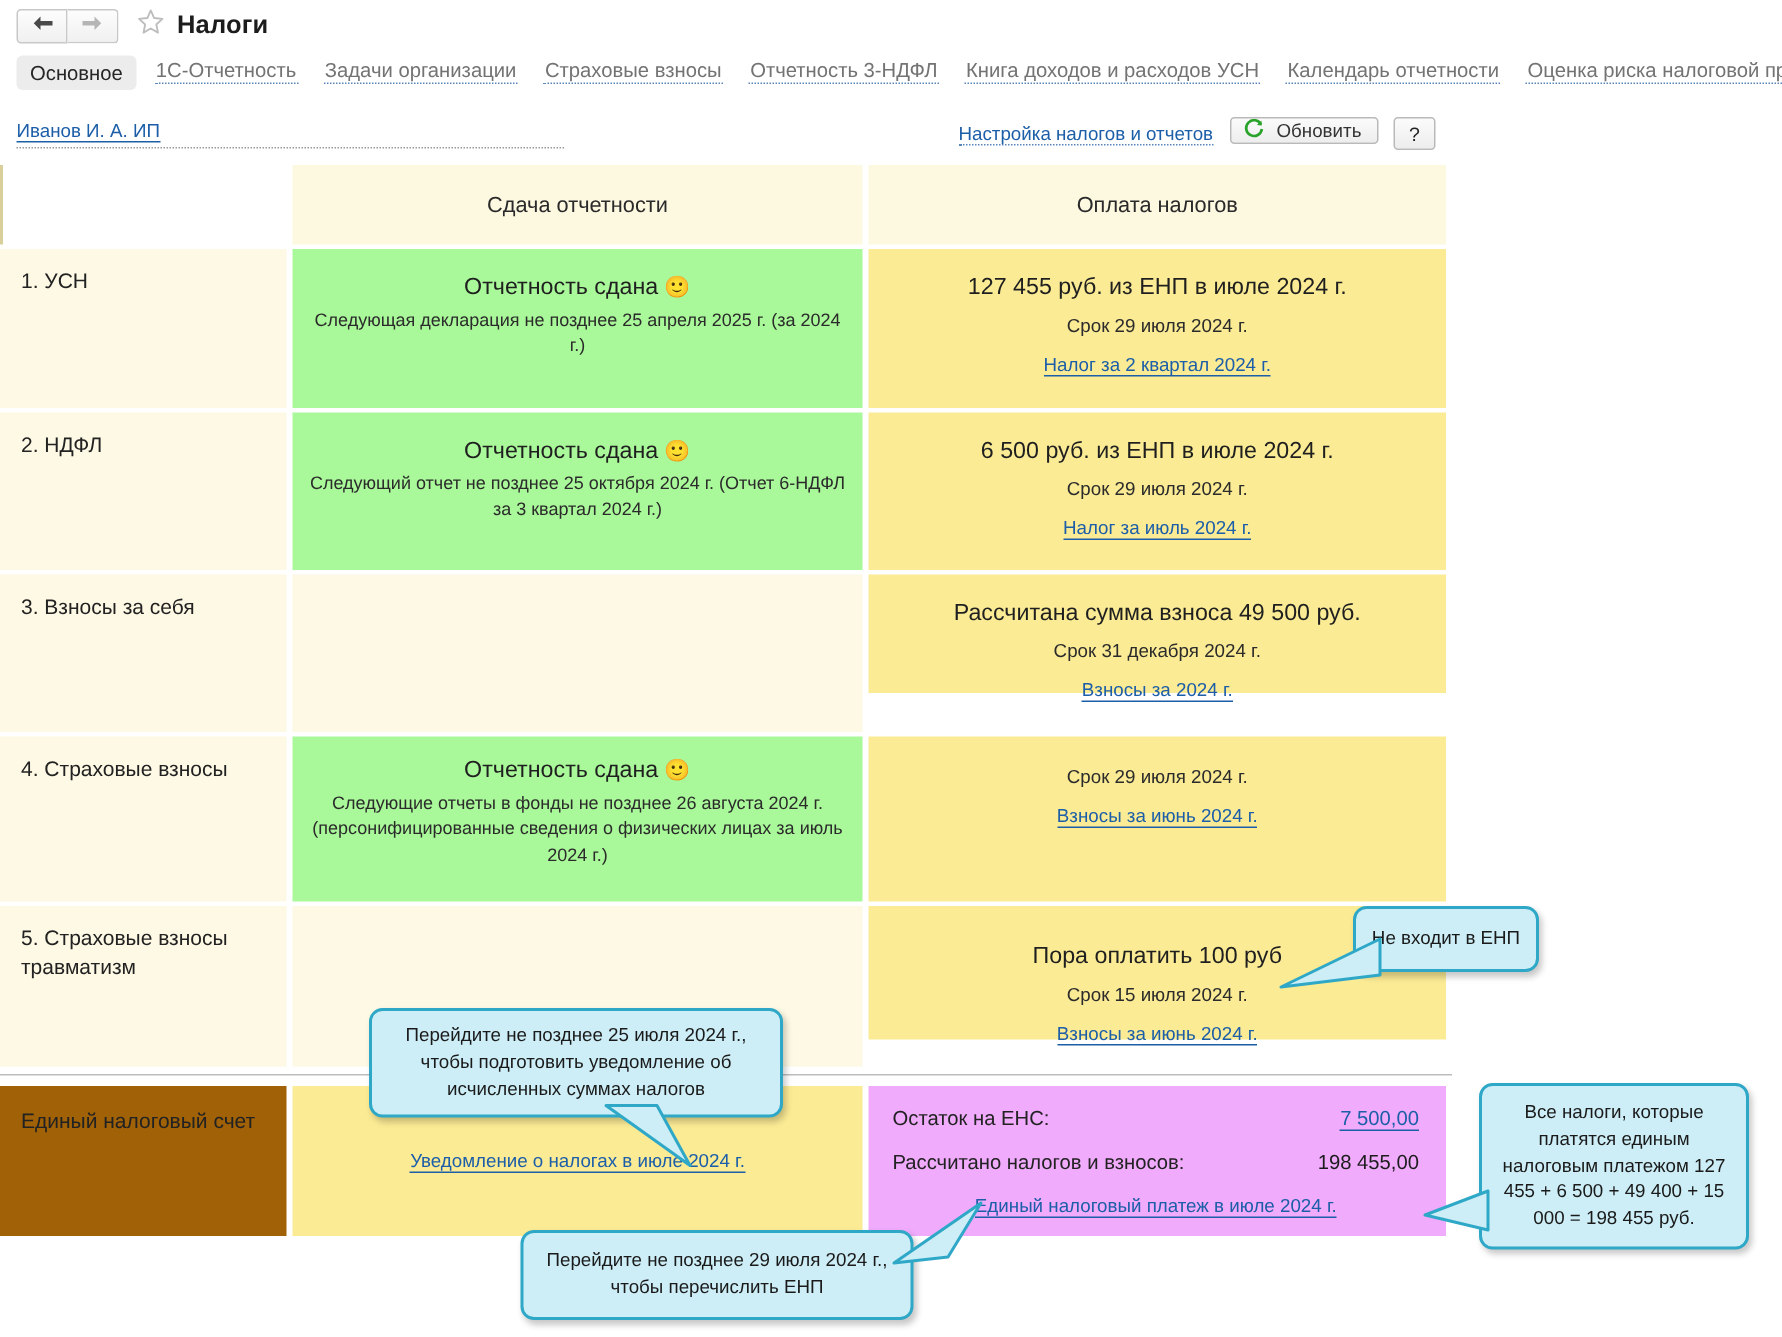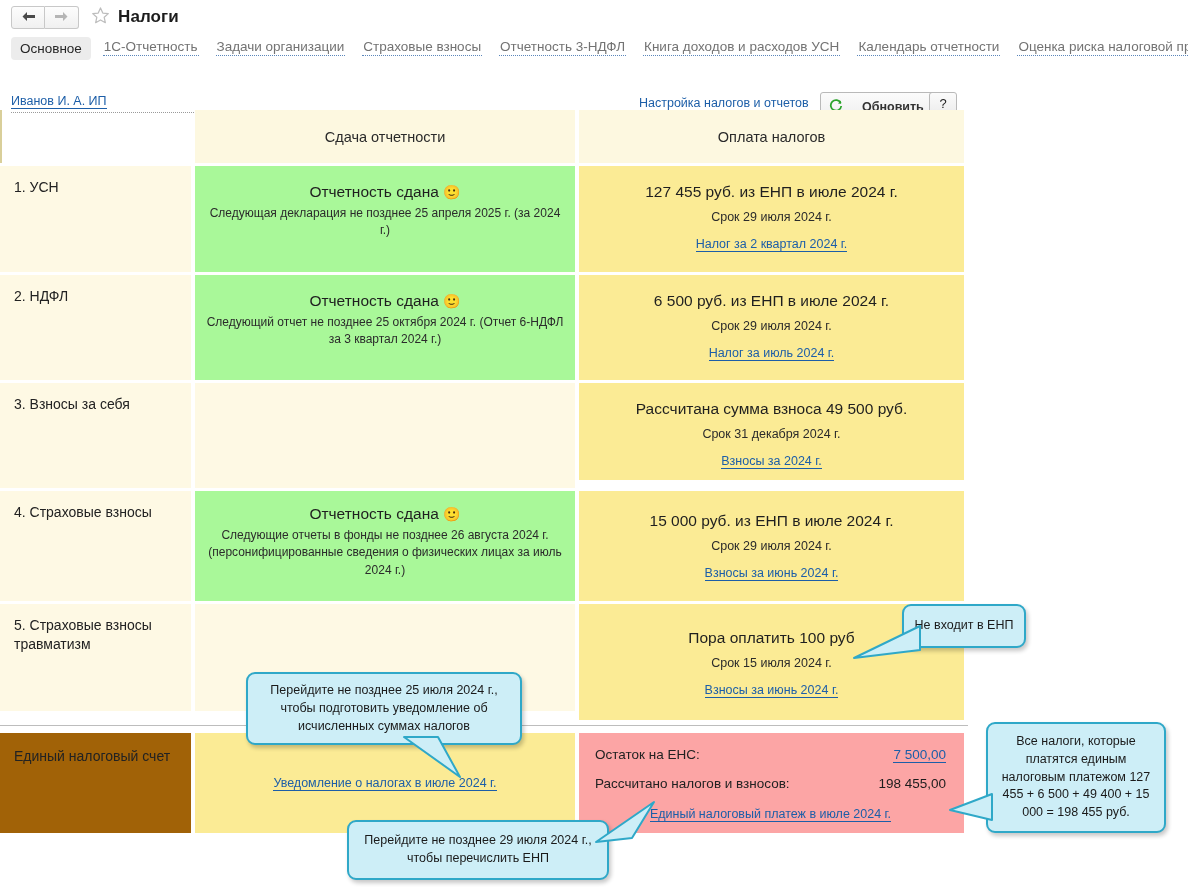--- a/index.html
+++ b/index.html
@@ -33,35 +33,35 @@
     font-size: 13.5px; color: #737373; margin-right: 17px;
     border-bottom: 1px dotted #5a86bb; padding: 2px 1px 1px 1px; cursor: pointer;
   }
   .tab.active {
     color: #262626; background: #ececec; border-bottom: none;
     border-radius: 4px; padding: 4px 9px; margin-left: 11px; margin-right: 12px;
   }
   .tabbar .tab:not(.active):first-child { margin-left: 11px; }
 
   
-  .orgrow { position: absolute; left: 0; top: 92px; width: 1188px; height: 26px; }
+  .orgrow { position: absolute; left: 0; top: 78px; width: 1188px; height: 26px; }
   .orgfield {
     position: absolute; left: 11px; top: 2px; width: 365px; height: 19px;
     border-bottom: 1px dotted #9a9a9a; font-size: 12.5px;
   }
   .orgfield .orglink { color: #1c5ea8; border-bottom: 1px solid #1c5ea8; }
   .settings-link {
     position: absolute; left: 639px; top: 4px; font-size: 12.5px;
     color: #1c5ea8; border-bottom: 1px dotted #5a86bb; cursor: pointer;
   }
   .refresh-btn {
-    position: absolute; left: 820px; top: 0px; height: 30px; padding: 0 10px 0 8px;
+    position: absolute; left: 820px; top: 0px; height: 18px; padding: 0 10px 0 8px;
     border: 1px solid #b9b9b9; border-radius: 3px;
     background: linear-gradient(#fbfbfb, #ededed);
-    display: flex; align-items: center; gap: 19px; font-size: 12.5px; color: #333; cursor: pointer; font-weight: bold;
+    display: flex; align-items: center; gap: 8px; font-size: 12.5px; color: #333; cursor: pointer;
   }
   .help-btn {
     position: absolute; left: 929px; top: 0px; width: 28px; height: 22px;
     border: 1px solid #b9b9b9; border-radius: 3px;
     background: linear-gradient(#fbfbfb, #ededed);
     display: flex; align-items: center; justify-content: center;
     font-size: 13px; color: #222; cursor: pointer;
   }
 
   
@@ -87,21 +87,21 @@
   .big .smiley { font-size: 14px; }
   .sub { font-size: 12px; color: #2b2b2b; line-height: 1.45; margin: 4px 0 0 0; }
   .datesub { font-size: 12.5px; color: #2b2b2b; margin: 9px 0 0 0; }
   .lnk { font-size: 12.5px; color: #1c5ea8; border-bottom: 1px solid #1c5ea8; cursor: pointer; }
   .lnk-wrap { margin-top: 10px; }
 
   .divider { width: 968px; height: 1px; background: #bdbdbd; margin: 5px 0 7px 0; }
 
   .ens-name { background: #a16207; font-size: 14px; color: #222; padding: 13px 0 0 14px; line-height: 1.45; }
   .ens-rep { background: #fbeb95; display: flex; align-items: center; justify-content: center; }
-  .ens-pay { background: #fca5a5; padding: 14px 18px 12px 16px; }
+  .ens-pay { background: #f0abfc; padding: 14px 18px 12px 16px; }
   .ens-line { display: flex; justify-content: space-between; align-items: baseline; margin-bottom: 13px; font-size: 13.5px; color: #222; }
   .ens-val-link { color: #1c5ea8; border-bottom: 1px solid #1c5ea8; font-size: 13.5px; cursor: pointer; }
   .ens-val { font-size: 13.5px; color: #1c1c1c; }
   .ens-bottom-link { text-align: center; margin-top: 4px; }
 
   
   .callout {
     position: absolute;
     background: #cdeef7;
     border: 2px solid #2fa8c8;
@@ -223,51 +223,50 @@
         <div class="datesub">Срок 29 июля 2024 г.</div>
         <div class="lnk-wrap">
           <span class="lnk">Налог за июль 2024 г.</span>
         </div>
       </div>
     </div>
 
     <div class="grow">
       <div class="c-name cell-name" style="height:105px">3. Взносы за себя</div>
       <div class="c-rep cell-empty" style="height:105px"></div>
-      <div class="c-pay cell cell-yellow" style="height:97px">
+      <div class="c-pay cell cell-yellow" style="height:79px">
         <div class="big">Рассчитана сумма взноса 49 500 руб.</div>
         <div class="datesub">Срок 31 декабря 2024 г.</div>
         <div class="lnk-wrap">
           <span class="lnk">Взносы за 2024 г.</span>
         </div>
       </div>
     </div>
 
     <div class="grow">
       <div class="c-name cell-name" style="height:110px">4. Страховые взносы</div>
       <div class="c-rep cell cell-green" style="height:110px">
         <div class="big" style="margin-top:3px">
           <span>Отчетность сдана</span>
           <span class="smiley">🙂</span>
         </div>
         <div class="sub">Следующие отчеты в фонды не позднее 26 августа 2024 г. (персонифицированные сведения о физических лицах за июль 2024 г.)</div>
       </div>
       <div class="c-pay cell cell-yellow" style="height:110px">
-        <div class="big" style="margin-top:10px">15 000 руб. из ЕНП в июле 2024 г.</div>
         <div class="datesub">Срок 29 июля 2024 г.</div>
         <div class="lnk-wrap">
           <span class="lnk">Взносы за июнь 2024 г.</span>
         </div>
       </div>
     </div>
 
     <div class="grow">
       <div class="c-name cell-name" style="height:107px">5. Страховые взносы травматизм</div>
       <div class="c-rep cell-empty" style="height:107px"></div>
-      <div class="c-pay cell cell-yellow" style="height:116px">
+      <div class="c-pay cell cell-yellow" style="height:89px">
         <div class="big" style="margin-top:14px">Пора оплатить 100 руб</div>
         <div class="datesub">Срок 15 июля 2024 г.</div>
         <div class="lnk-wrap">
           <span class="lnk">Взносы за июнь 2024 г.</span>
         </div>
       </div>
     </div>
 
     <div class="divider"></div>
 

